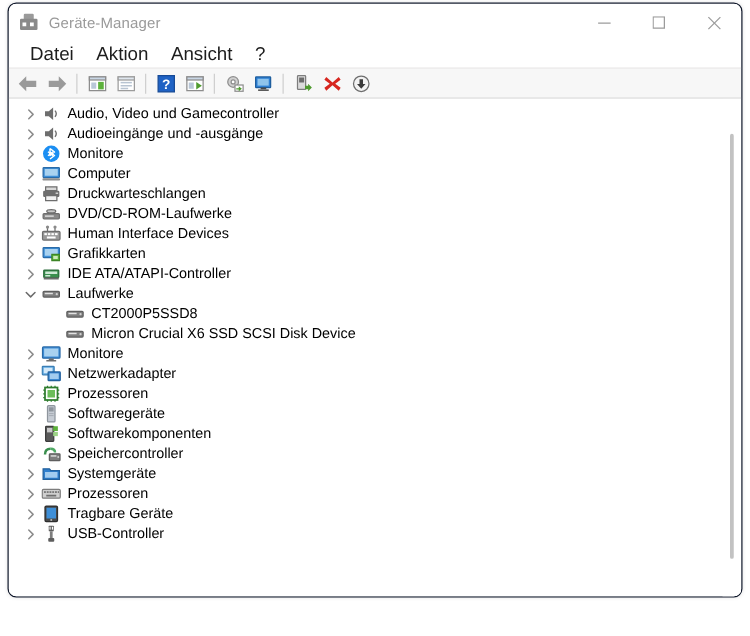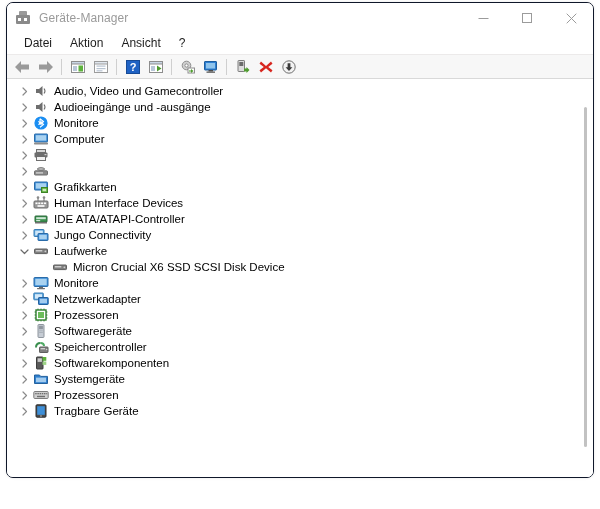--- a/index.html
+++ b/index.html
@@ -93,21 +93,21 @@
   
   .menubar {
     height: 21px;
     background: #ffffff;
     display: flex;
     align-items: center;
     padding-left: 8px;
     box-sizing: border-box;
   }
   .menu-item {
-    font-size: 12px;
+    font-size: 15px;
     color: #1d1d1d;
     padding: 0 9px;
     line-height: 21px;
     white-space: nowrap;
   }
 
   
   .toolbar {
     height: 25px;
     background: #f7f7f7;
@@ -408,46 +408,34 @@
             <svg width="9" height="9" viewBox="0 0 9 9">
               <path d="M3 1 L6.5 4.5 L3 8" fill="none" stroke="#8b8b8b" stroke-width="1.2" stroke-linecap="round" stroke-linejoin="round"></path>
             </svg>
           </span>
           <span class="ico"><svg width="16" height="16" viewBox="0 0 16 16">
               <rect x="3.5" y="2.5" width="9" height="3" fill="#d8d8d8" stroke="#6e6e6e"></rect>
               <rect x="1.5" y="5.5" width="13" height="5" rx="1" fill="#6e6e6e"></rect>
               <rect x="3.5" y="9.5" width="9" height="4" fill="#f2f2f2" stroke="#6e6e6e"></rect>
               <rect x="11.5" y="7" width="2" height="1.2" fill="#cfcfcf"></rect>
             </svg></span>
+          <span class="lbl">Druckwarteschlangen</span>
         </div>
         <div class="row root">
           <span class="chev">
             <svg width="9" height="9" viewBox="0 0 9 9">
               <path d="M3 1 L6.5 4.5 L3 8" fill="none" stroke="#8b8b8b" stroke-width="1.2" stroke-linecap="round" stroke-linejoin="round"></path>
             </svg>
           </span>
           <span class="ico"><svg width="16" height="16" viewBox="0 0 16 16">
               <ellipse cx="8" cy="6" rx="3.6" ry="1.3" fill="#c9c9c9" stroke="#6e6e6e"></ellipse>
               <rect x="1.5" y="7.8" width="13" height="4.2" rx="0.8" fill="#8a8a8a" stroke="#6e6e6e"></rect>
               <rect x="3" y="9.3" width="7" height="1.2" fill="#d9d9d9"></rect>
             </svg></span>
-        </div>
-        <div class="row root">
-          <span class="chev">
-            <svg width="9" height="9" viewBox="0 0 9 9">
-              <path d="M3 1 L6.5 4.5 L3 8" fill="none" stroke="#8b8b8b" stroke-width="1.2" stroke-linecap="round" stroke-linejoin="round"></path>
-            </svg>
-          </span>
-          <span class="ico"><svg width="16" height="16" viewBox="0 0 16 16">
-              <rect x="1.5" y="3" width="13" height="8" rx="0.6" fill="#3e8fd8" stroke="#2a6ba8"></rect>
-              <rect x="2.8" y="4.2" width="10.4" height="5.4" fill="#a9d2f0"></rect>
-              <rect x="8.5" y="8.5" width="6" height="5" fill="#5db13c" stroke="#3d8426"></rect>
-              <rect x="9.6" y="9.8" width="3.6" height="2.4" fill="#cdeabb"></rect>
-            </svg></span>
-          <span class="lbl">Grafikkarten</span>
+          <span class="lbl">DVD/CD-ROM-Laufwerke</span>
         </div>
         <div class="row root">
           <span class="chev">
             <svg width="9" height="9" viewBox="0 0 9 9">
               <path d="M3 1 L6.5 4.5 L3 8" fill="none" stroke="#8b8b8b" stroke-width="1.2" stroke-linecap="round" stroke-linejoin="round"></path>
             </svg>
           </span>
           <span class="ico"><svg width="16" height="16" viewBox="0 0 16 16">
               <rect x="1" y="6" width="14" height="7" rx="1" fill="#9a9a9a" stroke="#6e6e6e"></rect>
               <rect x="2.5" y="7.5" width="2" height="1.6" fill="#ffffff"></rect>
@@ -461,53 +449,62 @@
             </svg></span>
           <span class="lbl">Human Interface Devices</span>
         </div>
         <div class="row root">
           <span class="chev">
             <svg width="9" height="9" viewBox="0 0 9 9">
               <path d="M3 1 L6.5 4.5 L3 8" fill="none" stroke="#8b8b8b" stroke-width="1.2" stroke-linecap="round" stroke-linejoin="round"></path>
             </svg>
           </span>
           <span class="ico"><svg width="16" height="16" viewBox="0 0 16 16">
+              <rect x="1.5" y="3" width="13" height="8" rx="0.6" fill="#3e8fd8" stroke="#2a6ba8"></rect>
+              <rect x="2.8" y="4.2" width="10.4" height="5.4" fill="#a9d2f0"></rect>
+              <rect x="8.5" y="8.5" width="6" height="5" fill="#5db13c" stroke="#3d8426"></rect>
+              <rect x="9.6" y="9.8" width="3.6" height="2.4" fill="#cdeabb"></rect>
+            </svg></span>
+          <span class="lbl">Grafikkarten</span>
+        </div>
+        <div class="row root">
+          <span class="chev">
+            <svg width="9" height="9" viewBox="0 0 9 9">
+              <path d="M3 1 L6.5 4.5 L3 8" fill="none" stroke="#8b8b8b" stroke-width="1.2" stroke-linecap="round" stroke-linejoin="round"></path>
+            </svg>
+          </span>
+          <span class="ico"><svg width="16" height="16" viewBox="0 0 16 16">
               <rect x="2" y="5" width="12" height="6" rx="0.6" fill="#3a8f4e" stroke="#2a6b3a"></rect>
               <rect x="3.2" y="6.2" width="9.6" height="2" fill="#cfe8d6"></rect>
               <rect x="3.2" y="9" width="4" height="1.2" fill="#cfe8d6"></rect>
               <path d="M2 11 L14 11 L14 12.6 L2 12.6 Z" fill="#6e6e6e"></path>
             </svg></span>
           <span class="lbl">IDE ATA/ATAPI-Controller</span>
         </div>
         <div class="row root">
           <span class="chev">
             <svg width="9" height="9" viewBox="0 0 9 9">
-              <path d="M3 1 L6.5 4.5 L3 8" fill="none" stroke="#8b8b8b" stroke-width="1.2" stroke-linecap="round" stroke-linejoin="round"></path>
-            </svg>
-          </span>
-          <span class="ico"><svg width="16" height="16" viewBox="0 0 16 16">
-              <rect x="1" y="2.5" width="10" height="7" rx="0.6" fill="#5fa8e0" stroke="#3a7eb5"></rect>
-              <rect x="2.2" y="3.7" width="7.6" height="4.6" fill="#cfe6f7"></rect>
-              <rect x="5" y="6.5" width="10" height="7" rx="0.6" fill="#3e8fd8" stroke="#2a6ba8"></rect>
-              <rect x="6.2" y="7.7" width="7.6" height="4.6" fill="#a9d2f0"></rect>
-            </svg></span>
-          <span class="lbl">Jungo Connectivity</span>
-        </div>
-        <div class="row root">
-          <span class="chev">
-            <svg width="9" height="9" viewBox="0 0 9 9">
               <path d="M1 3 L4.5 6.5 L8 3" fill="none" stroke="#6b6b6b" stroke-width="1.2" stroke-linecap="round" stroke-linejoin="round"></path>
             </svg>
           </span>
           <span class="ico"><svg width="16" height="16" viewBox="0 0 16 16">
               <rect x="1.5" y="6" width="13" height="4.6" rx="0.8" fill="#7e7e7e" stroke="#5e5e5e"></rect>
               <rect x="2.8" y="7.2" width="6.5" height="1.2" fill="#e2e2e2"></rect>
               <circle cx="12.4" cy="8.3" r="0.9" fill="#d0d0d0"></circle>
             </svg></span>
           <span class="lbl">Laufwerke</span>
+        </div>
+        <div class="row child">
+          <span class="chev"></span>
+          <span class="ico"><svg width="16" height="16" viewBox="0 0 16 16">
+              <rect x="1.5" y="6" width="13" height="4.6" rx="0.8" fill="#7e7e7e" stroke="#5e5e5e"></rect>
+              <rect x="2.8" y="7.2" width="6.5" height="1.2" fill="#e2e2e2"></rect>
+              <circle cx="12.4" cy="8.3" r="0.9" fill="#d0d0d0"></circle>
+            </svg></span>
+          <span class="lbl">CT2000P5SSD8</span>
         </div>
         <div class="row child">
           <span class="chev"></span>
           <span class="ico"><svg width="16" height="16" viewBox="0 0 16 16">
               <rect x="1.5" y="6" width="13" height="4.6" rx="0.8" fill="#7e7e7e" stroke="#5e5e5e"></rect>
               <rect x="2.8" y="7.2" width="6.5" height="1.2" fill="#e2e2e2"></rect>
               <circle cx="12.4" cy="8.3" r="0.9" fill="#d0d0d0"></circle>
             </svg></span>
           <span class="lbl">Micron Crucial X6 SSD SCSI Disk Device</span>
         </div>
@@ -579,41 +576,41 @@
             </svg></span>
           <span class="lbl">Softwaregeräte</span>
         </div>
         <div class="row root">
           <span class="chev">
             <svg width="9" height="9" viewBox="0 0 9 9">
               <path d="M3 1 L6.5 4.5 L3 8" fill="none" stroke="#8b8b8b" stroke-width="1.2" stroke-linecap="round" stroke-linejoin="round"></path>
             </svg>
           </span>
           <span class="ico"><svg width="16" height="16" viewBox="0 0 16 16">
+              <rect x="3.5" y="2" width="6.5" height="12" rx="0.6" fill="#5a5a5a" stroke="#3d3d3d"></rect>
+              <rect x="4.6" y="3.3" width="4.3" height="3.6" fill="#c8c8c8"></rect>
+              <rect x="9.5" y="2" width="3.8" height="3.8" fill="#5db13c"></rect>
+              <rect x="9.5" y="6.5" width="3.8" height="3.4" fill="#9dd387"></rect>
+            </svg></span>
+          <span class="lbl">Softwarekomponenten</span>
+        </div>
+        <div class="row root">
+          <span class="chev">
+            <svg width="9" height="9" viewBox="0 0 9 9">
+              <path d="M3 1 L6.5 4.5 L3 8" fill="none" stroke="#8b8b8b" stroke-width="1.2" stroke-linecap="round" stroke-linejoin="round"></path>
+            </svg>
+          </span>
+          <span class="ico"><svg width="16" height="16" viewBox="0 0 16 16">
               <path d="M2 8.5 Q2 3 7.5 3 L7.5 5 Q4 5 4 8.5 Z" fill="#3a8f4e"></path>
               <path d="M7.5 3 Q12 3 12 7 L10 7 Q10 5 7.5 5 Z" fill="#4faa64"></path>
               <rect x="6.5" y="8" width="8.5" height="5.5" rx="0.6" fill="#7e7e7e" stroke="#5e5e5e"></rect>
               <rect x="7.6" y="9.2" width="4.5" height="1.1" fill="#e2e2e2"></rect>
               <circle cx="13.6" cy="10.5" r="0.8" fill="#d0d0d0"></circle>
             </svg></span>
           <span class="lbl">Speichercontroller</span>
-        </div>
-        <div class="row root">
-          <span class="chev">
-            <svg width="9" height="9" viewBox="0 0 9 9">
-              <path d="M3 1 L6.5 4.5 L3 8" fill="none" stroke="#8b8b8b" stroke-width="1.2" stroke-linecap="round" stroke-linejoin="round"></path>
-            </svg>
-          </span>
-          <span class="ico"><svg width="16" height="16" viewBox="0 0 16 16">
-              <rect x="3.5" y="2" width="6.5" height="12" rx="0.6" fill="#5a5a5a" stroke="#3d3d3d"></rect>
-              <rect x="4.6" y="3.3" width="4.3" height="3.6" fill="#c8c8c8"></rect>
-              <rect x="9.5" y="2" width="3.8" height="3.8" fill="#5db13c"></rect>
-              <rect x="9.5" y="6.5" width="3.8" height="3.4" fill="#9dd387"></rect>
-            </svg></span>
-          <span class="lbl">Softwarekomponenten</span>
         </div>
         <div class="row root">
           <span class="chev">
             <svg width="9" height="9" viewBox="0 0 9 9">
               <path d="M3 1 L6.5 4.5 L3 8" fill="none" stroke="#8b8b8b" stroke-width="1.2" stroke-linecap="round" stroke-linejoin="round"></path>
             </svg>
           </span>
           <span class="ico"><svg width="16" height="16" viewBox="0 0 16 16">
               <path d="M1.5 4 L6.5 4 L7.6 5.4 L14.5 5.4 L14.5 12.5 L1.5 12.5 Z" fill="#2f7fce" stroke="#23619d"></path>
               <rect x="3" y="6.6" width="10" height="4.6" fill="#a3ccef"></rect>
@@ -646,20 +643,35 @@
               <path d="M3 1 L6.5 4.5 L3 8" fill="none" stroke="#8b8b8b" stroke-width="1.2" stroke-linecap="round" stroke-linejoin="round"></path>
             </svg>
           </span>
           <span class="ico"><svg width="16" height="16" viewBox="0 0 16 16">
               <rect x="3" y="1.8" width="10" height="12.4" rx="1" fill="#4a4a4a" stroke="#2e2e2e"></rect>
               <rect x="4.2" y="3.2" width="7.6" height="8.6" fill="#3e8fd8"></rect>
               <circle cx="8" cy="13" r="0.8" fill="#bdbdbd"></circle>
             </svg></span>
           <span class="lbl">Tragbare Geräte</span>
         </div>
+        <div class="row root">
+          <span class="chev">
+            <svg width="9" height="9" viewBox="0 0 9 9">
+              <path d="M3 1 L6.5 4.5 L3 8" fill="none" stroke="#8b8b8b" stroke-width="1.2" stroke-linecap="round" stroke-linejoin="round"></path>
+            </svg>
+          </span>
+          <span class="ico"><svg width="16" height="16" viewBox="0 0 16 16">
+              <rect x="6" y="1.5" width="4" height="4.5" rx="0.5" fill="#5e5e5e"></rect>
+              <rect x="6.9" y="6" width="2.2" height="5.6" fill="#7d7d7d"></rect>
+              <rect x="5.6" y="11.4" width="4.8" height="3" rx="0.8" fill="#5e5e5e"></rect>
+              <rect x="6.6" y="2.4" width="0.9" height="2.3" fill="#ffffff"></rect>
+              <rect x="8.5" y="2.4" width="0.9" height="2.3" fill="#ffffff"></rect>
+            </svg></span>
+          <span class="lbl">USB-Controller</span>
+        </div>
       </div>
 
     <div class="vscroll">
       <div class="vthumb"></div>
     </div>
   </div>
 
   <div class="statusbar">
     <div class="sb-pane main"></div>
     <div class="sb-pane p2"></div>

